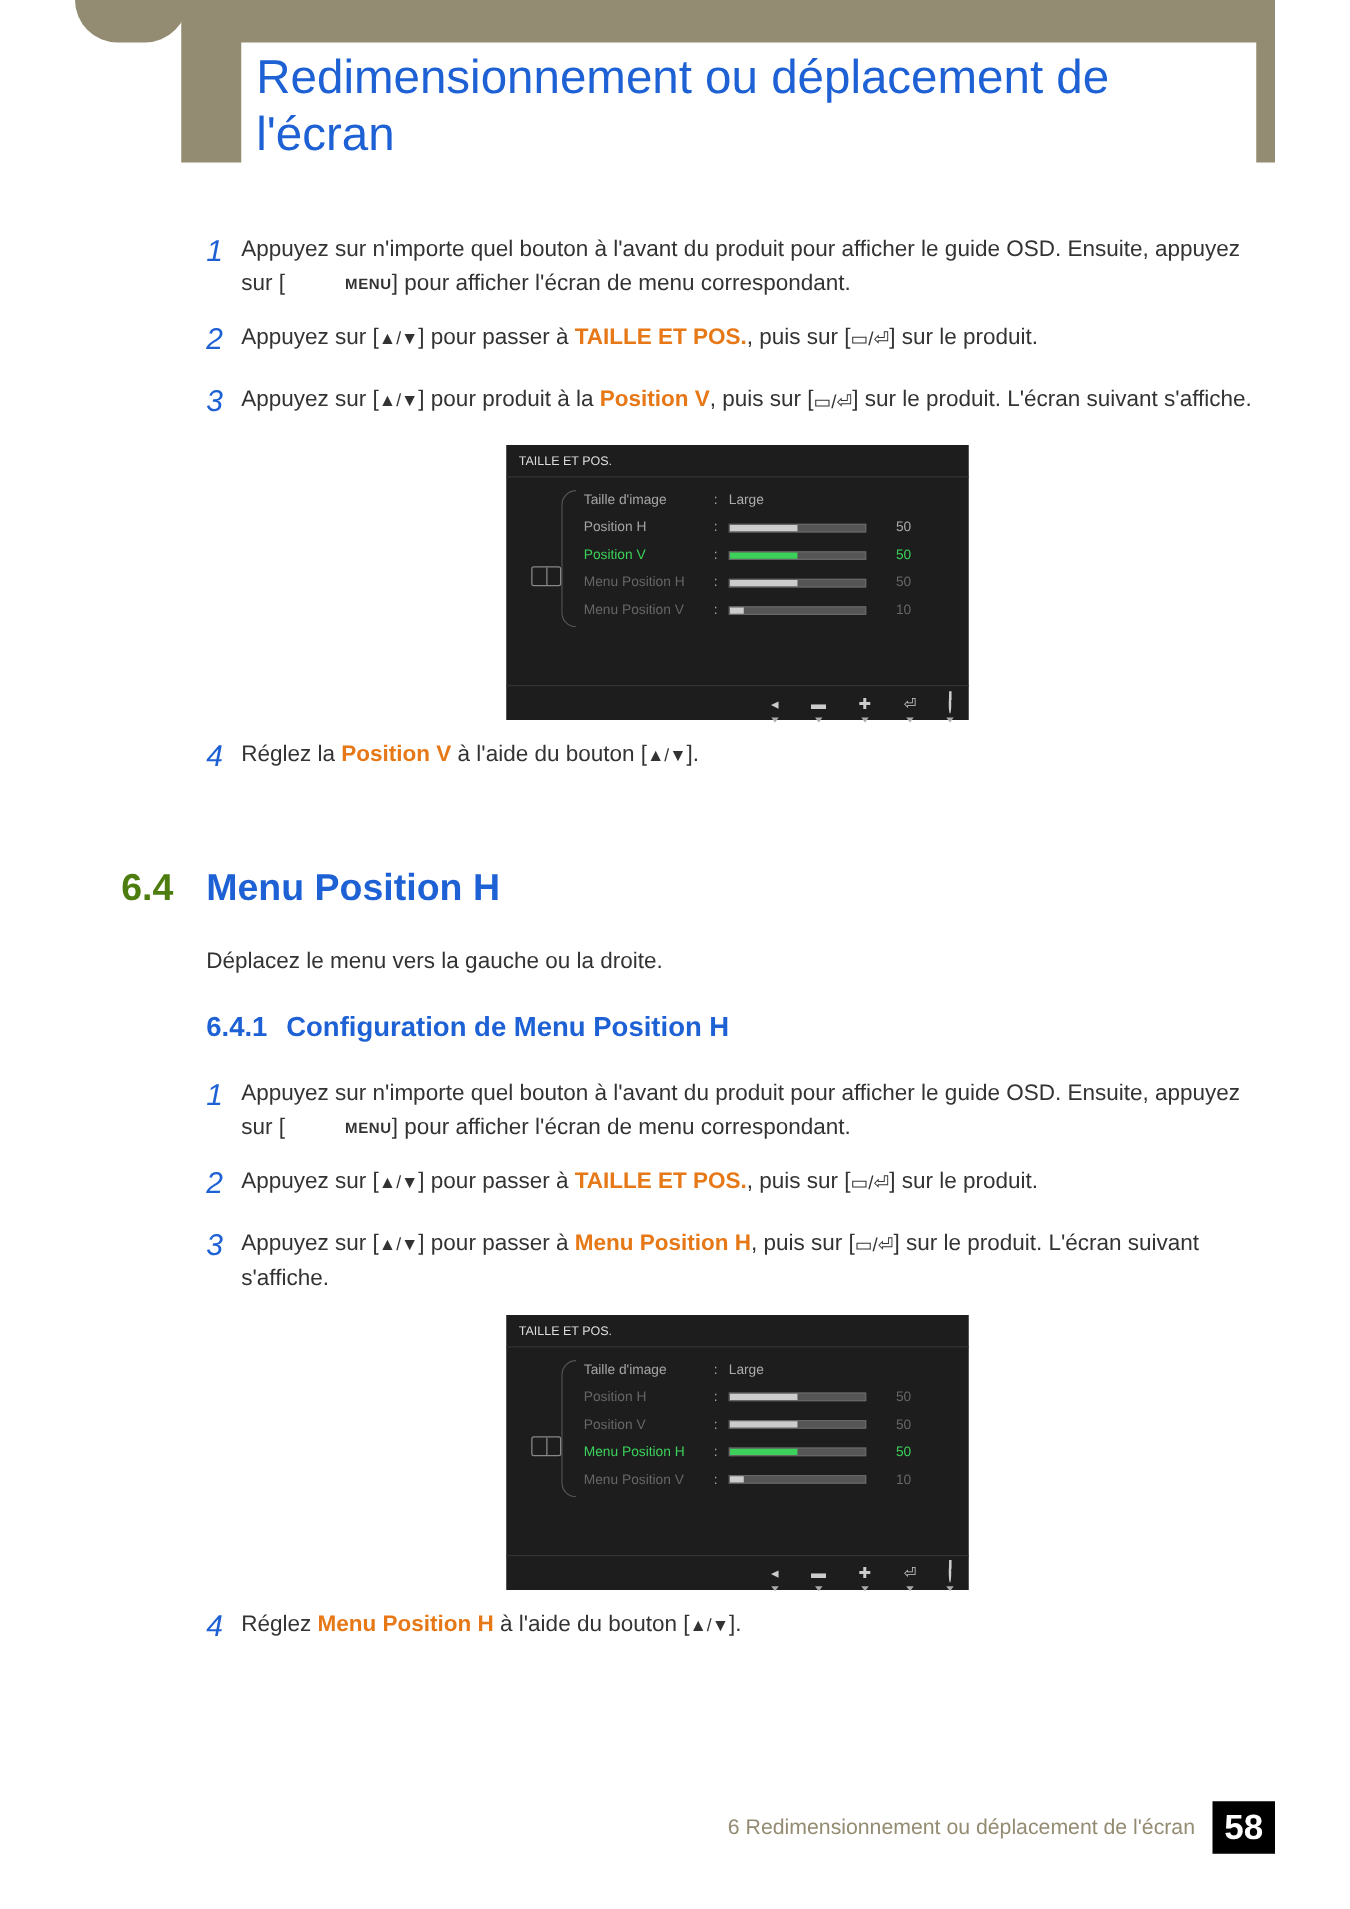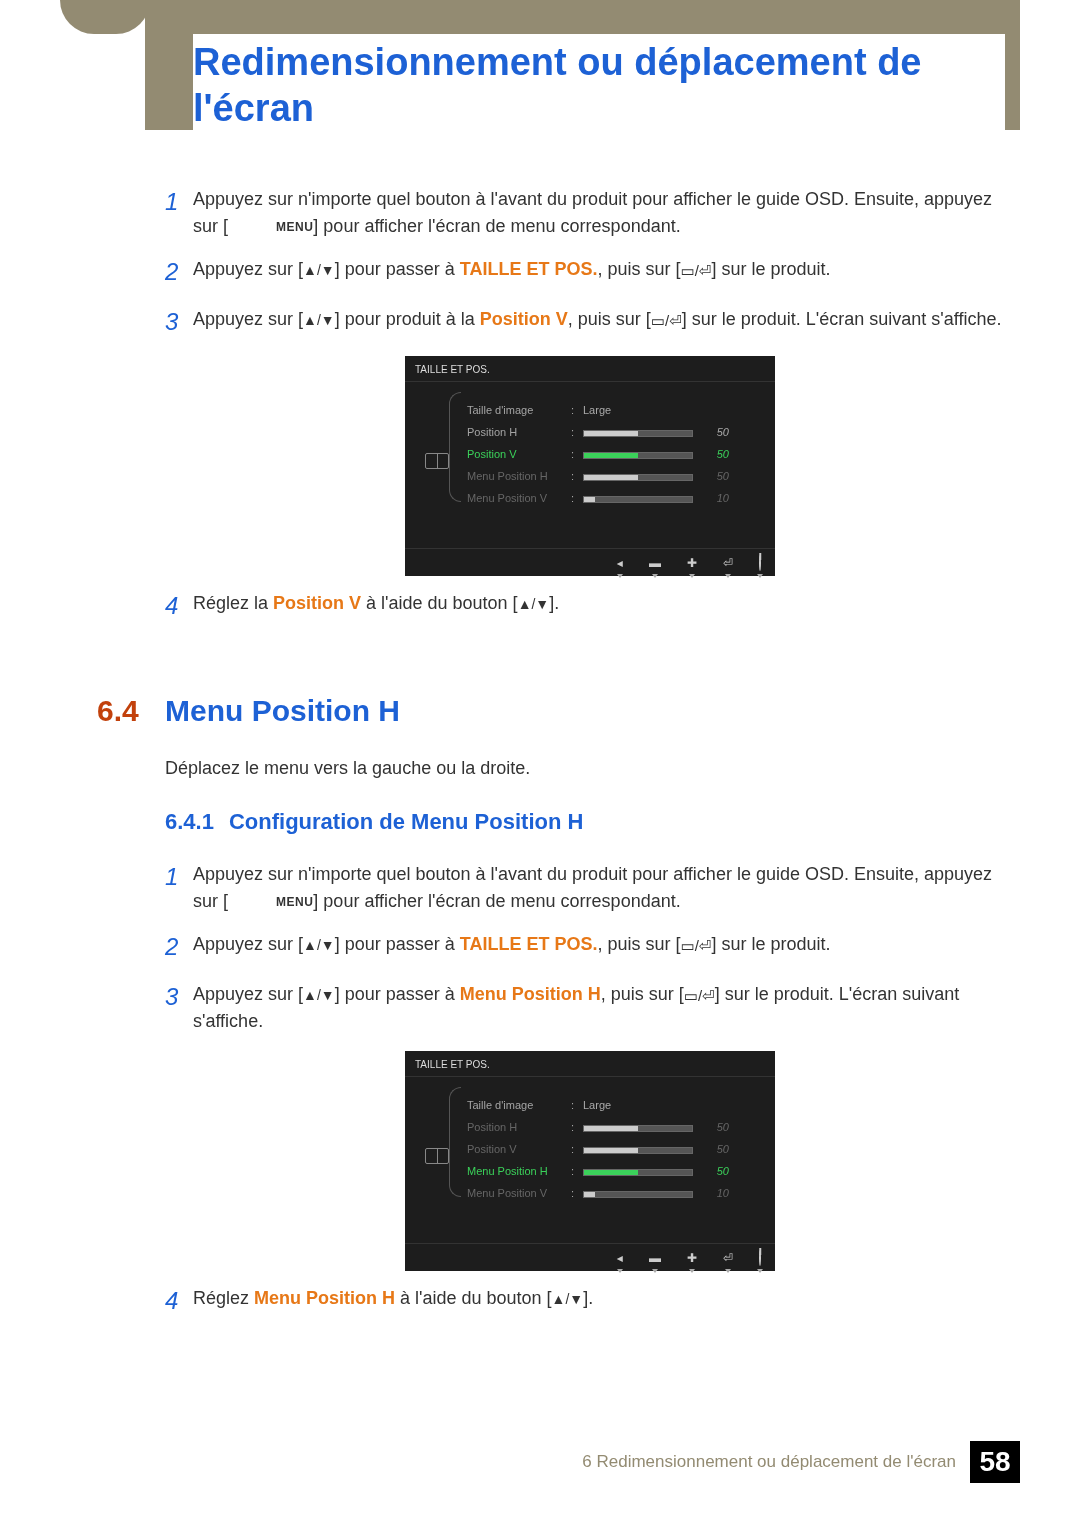--- a/index.html
+++ b/index.html
@@ -31,24 +31,23 @@
     background: #938b72;
   }
   .chapter-title {
     position: absolute;
     top: 34px;
     left: 193px;
     right: 75px;
     font-size: 38px;
     color: #1d61d5;
     background: #fff;
-    padding: 6px 0 18px 0;
+    padding: 6px 0 18px 12px;
     line-height: 1.2;
     font-family: Arial, sans-serif;
-    font-weight: bold;
   }
   .content {
     position: absolute;
     top: 186px;
     left: 165px;
     right: 65px;
   }
   .h3-num { color: #1d61d5; font-weight: bold; font-size: 22px; }
   .h3-title { color: #1d61d5; font-weight: bold; font-size: 22px; }
   .sub-head { margin-bottom: 26px; }
@@ -103,38 +102,38 @@
     border: 1px solid #888;
     border-radius: 2px;
     position: relative;
     display: flex;
   }
   .osd-icon div { flex: 1; border-right: 1px solid #888; }
   .osd-icon div:last-child { border-right: none; }
   .osd-items { flex: 1; }
   .osd-row {
     display: flex;
-    align-items: flex-end;
+    align-items: flex-start;
     height: 22px;
   }
   .osd-label { width: 112px; padding-left: 8px; }
   .osd-colon { width: 12px; }
   .osd-value { flex: 1; }
   .osd-valtext { color: #aaa; }
   .osd-bar {
     height: 7px;
     width: 110px;
     background: #555;
     border: 1px solid #666;
     position: relative;
     display: inline-block;
     vertical-align: middle;
   }
   .osd-fill { position: absolute; top: 0; bottom: 0; left: 0; background: #ccc; }
-  .osd-num { display: inline-block; width: 28px; text-align: right; margin-left: 8px; color:#aaa;font-style:italic; }
+  .osd-num { display: inline-block; width: 28px; text-align: right; margin-left: 8px; color:#aaa; }
   .osd-row.sel .osd-label { color: #3bd15a; }
   .osd-row.sel .osd-num { color: #3bd15a; }
   .osd-row.sel .osd-fill { background: #3bd15a; }
   .osd-row.dim .osd-label { color: #666; }
   .osd-row.dim .osd-num { color:#666; }
   .osd-bracket {
     position: absolute;
     left: 44px;
     top: 36px;
     height: 110px;
@@ -178,21 +177,21 @@
   .power-icon::before {
     content:"";
     position:absolute;
     top:-3px; left:50%;
     transform:translateX(-50%);
     width:1.5px; height:7px;
     background:#ccc;
   }
   .sec64 { margin-top: 70px; }
   .h2-row { display:flex; align-items:baseline; margin-left:-68px; margin-bottom: 30px;}
-  .h2-num { color:#c2410c; font-size:30px; font-weight:bold; width:68px;}
+  .h2-num { color:#4d7c0f; font-size:30px; font-weight:bold; width:68px;}
   .h2-title { color:#1d61d5; font-size:30px; font-weight:bold; }
   .intro { margin-bottom: 30px; color:#333;}
   .footer {
     position: absolute;
     bottom: 44px;
     right: 60px;
     display: flex;
     align-items: center;
   }
   .footer-text { color: #938b72; font-size: 17px; margin-right: 14px;}

